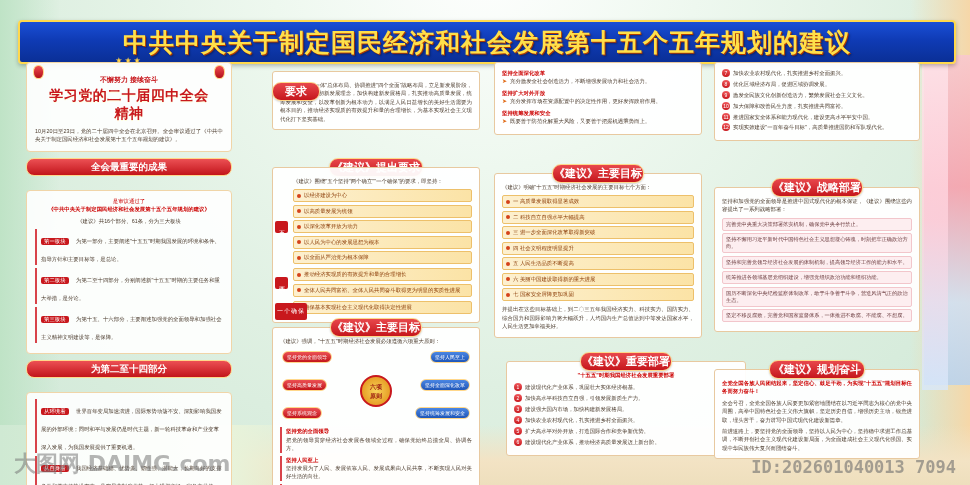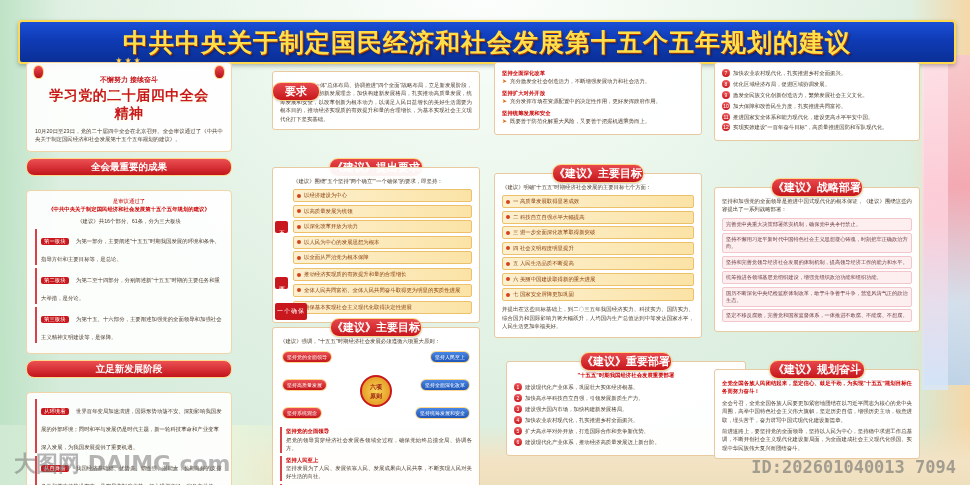--- a/index.html
+++ b/index.html
@@ -167,21 +167,21 @@
       <div class="redline">
         <span class="num-tag">第二板块</span>
         <span class="txt">为第二至十四部分，分别阐述新"十五五"时期的主要任务和重大举措，是分论。</span>
       </div>
       <div class="redline">
         <span class="num-tag">第三板块</span>
         <span class="txt">为第十五、十六部分，主要阐述加强党的全面领导和加强社会主义精神文明建设等，是保障。</span>
       </div>
     </div>
 
-    <div class="bar-red">立足新发展阶段</div>
+    <div class="bar-red">为第二至十四部分</div>
     <div class="lbox">
       <div class="redline">
         <span class="num-tag">从环境看</span>
         <span class="txt">世界百年变局加速演进，国际形势动荡不安、深刻影响我国发展的外部环境；同时和平与发展仍是时代主题，新一轮科技革命和产业变革深入发展，为我国发展提供了重要机遇。</span>
       </div>
       <div class="redline">
         <span class="num-tag">从自身看</span>
         <span class="txt">我国经济基础稳、优势多、韧性强、潜能大，长期向好的支撑条件和基本趋势没有变，具有显著制度优势、超大规模市场、完备产业体系、丰富人才资源，发展前景广阔。</span>
       </div>
 

